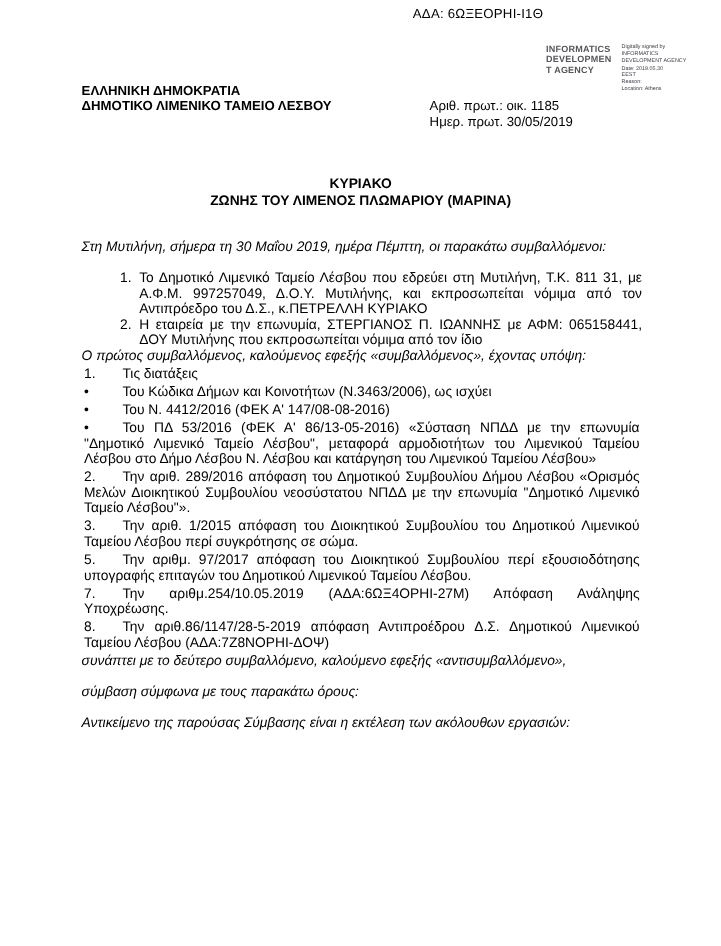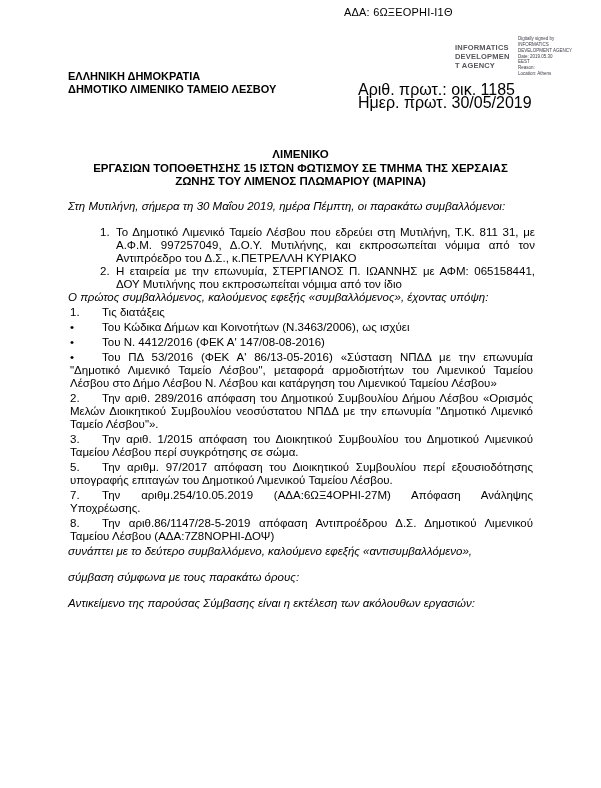--- a/index.html
+++ b/index.html
@@ -7,25 +7,25 @@
     position:relative;
     width:601px; height:788px;
     background:#ffffff;
     font-family:"Liberation Sans", sans-serif;
     color:#000;
     overflow:hidden;
     box-sizing:border-box;
   }
   .hdr { position:relative; height:148px; }
   .ada { position:absolute; top:6px; left:344px; font-size:11px; letter-spacing:.2px; }
-  .stamp { position:absolute; top:36px; left:455px; width:142px; display:flex; gap:5px;align-items:center; }
+  .stamp { position:absolute; top:36px; left:455px; width:142px; display:flex; gap:5px; }
   .stamp-agency { font-size:7.5px; font-weight:bold; color:#55565a; line-height:1.2; width:58px; letter-spacing:.2px; }
   .stamp-details { font-size:4.5px; color:#3b3b46; line-height:1.3; }
   .org { position:absolute; top:70px; left:68px; font-size:11px; line-height:13px;font-weight:bold; }
-  .protocol { position:absolute; top:83px; left:358px; font-size:16px; line-height:13px; }
+  .protocol { position:absolute; top:83px; left:358px; font-size:11px; line-height:13px; }
   .title { position:absolute; top:148px; left:0; right:0; text-align:center; font-weight:bold; font-size:11.5px; line-height:13.5px; }
   .body { padding:52px 66px 0 68px; font-size:11.5px; line-height:13px; }
   .para { margin:0;font-style:italic; }
   .j { text-align:justify; }
   .gap-after { margin-bottom:13px; }
   .parties { list-style:none; margin:0 0 0 32px; padding:0; }
   .party { display:flex; }
   .pmark { width:16px; flex:0 0 16px; }
   .ptext { flex:1; text-align:justify; }
   .item { margin:2px; text-align:justify; }
@@ -60,22 +60,21 @@
       <div>ΕΛΛΗΝΙΚΗ ΔΗΜΟΚΡΑΤΙΑ</div>
       <div>ΔΗΜΟΤΙΚΟ ΛΙΜΕΝΙΚΟ ΤΑΜΕΙΟ ΛΕΣΒΟΥ</div>
     </div>
 
     <div class="protocol">
       <div>Αριθ. πρωτ.: οικ. 1185</div>
       <div>Ημερ. πρωτ. 30/05/2019</div>
     </div>
 
     <div class="title">
-      <div>ΛΙΜΕΝΙΚΟ</div>
-      <div>ΕΡΓΑΣΙΩΝ ΤΟΠΟΘΕΤΗΣΗΣ 15 ΙΣΤΩΝ ΦΩΤΙΣΜΟΥ ΣΕ ΤΜΗΜΑ ΤΗΣ ΧΕΡΣΑΙΑΣ</div>
+      <div>ΚΥΡΙΑΚΟ</div>
       <div>ΖΩΝΗΣ ΤΟΥ ΛΙΜΕΝΟΣ ΠΛΩΜΑΡΙΟΥ (ΜΑΡΙΝΑ)</div>
     </div>
   </div>
 
   <main class="body">
 
     <p class="para j gap-after">Στη Μυτιλήνη, σήμερα τη 30 Μαΐου 2019, ημέρα Πέμπτη, οι παρακάτω συμβαλλόμενοι:</p>
 
     <ul class="parties">
       <li class="party">

